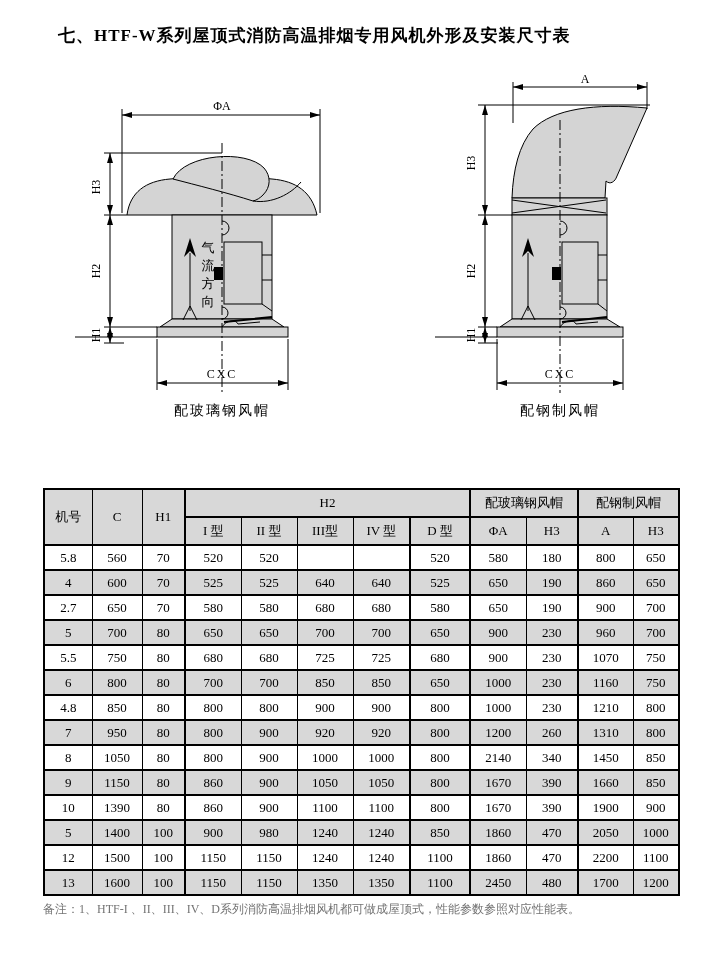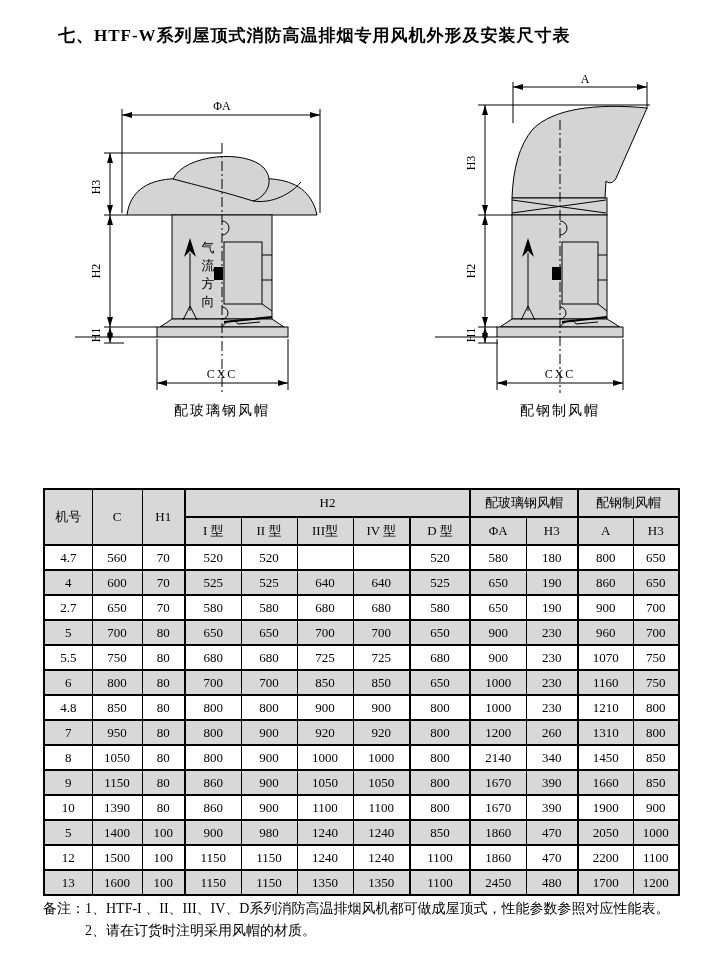--- a/index.html
+++ b/index.html
@@ -39,21 +39,21 @@
   table.spec tbody td { height:23px; background:#ffffff; }
   table.spec tbody tr.alt td { background:#d8d8d8; }
   table.spec .bl2 { border-left-width:2px; }
   table.spec tbody td:nth-child(4),
   table.spec tbody td:nth-child(8),
   table.spec tbody td:nth-child(9),
   table.spec tbody td:nth-child(11) { border-left-width:2px; }
 
   .notes {
     position:absolute; left:43px; top:898px; width:650px;
-    font-size:14px; line-height:22px; color:#000000;
+    font-size:12px; line-height:22px; color:#737373;
   }
   .notes .line2 { margin-left:3em; }
 </style>
 </head>
 <body>
 
 <h1 class="page-title">七、HTF-W系列屋顶式消防高温排烟专用风机外形及安装尺寸表</h1>
 
 <svg class="diag" style="left:60px; top:75px;" width="340" height="350" viewBox="0 0 340 350">
   <defs>
@@ -223,21 +223,21 @@
       <th>IV 型</th>
       <th class="bl2">D 型</th>
       <th class="bl2">ΦA</th>
       <th>H3</th>
       <th class="bl2">A</th>
       <th>H3</th>
     </tr>
   </thead>
   <tbody>
       <tr>
-        <td>4.7</td>
+        <td>5.8</td>
         <td>560</td>
         <td>70</td>
         <td>520</td>
         <td>520</td>
         <td></td>
         <td></td>
         <td>520</td>
         <td>580</td>
         <td>180</td>
         <td>800</td>
@@ -423,14 +423,13 @@
         <td>2450</td>
         <td>480</td>
         <td>1700</td>
         <td>1200</td>
       </tr>
     </tbody>
 </table>
 
 <div class="notes">
   <div class="line1">备注：1、HTF-I 、II、III、IV、D系列消防高温排烟风机都可做成屋顶式，性能参数参照对应性能表。</div>
-  <div class="line2">2、请在订货时注明采用风帽的材质。</div>
 </div>
 
 </body></html>

